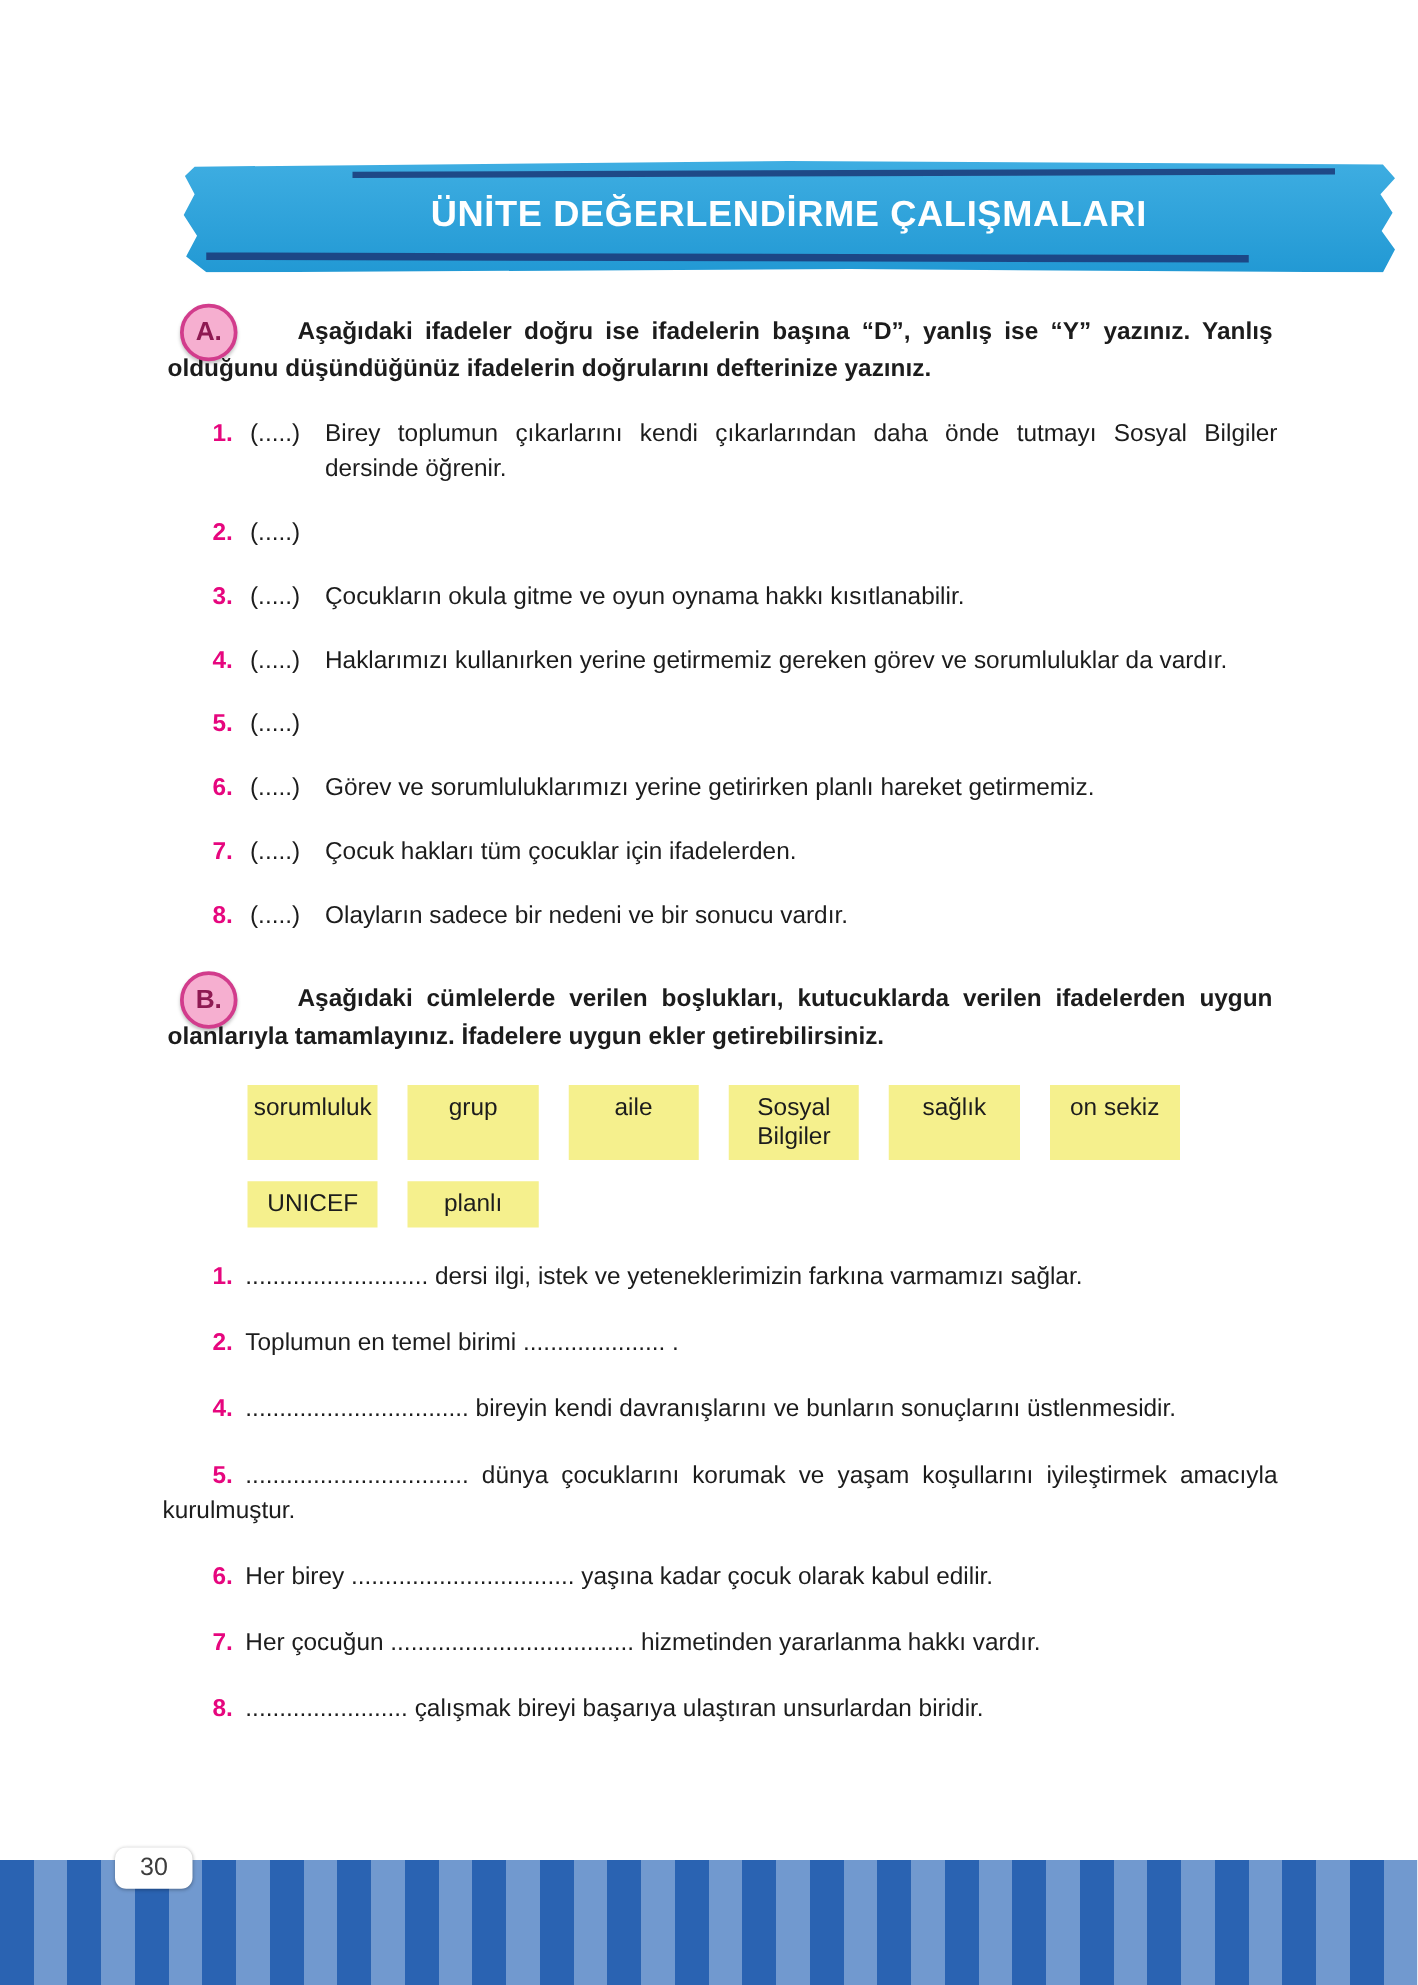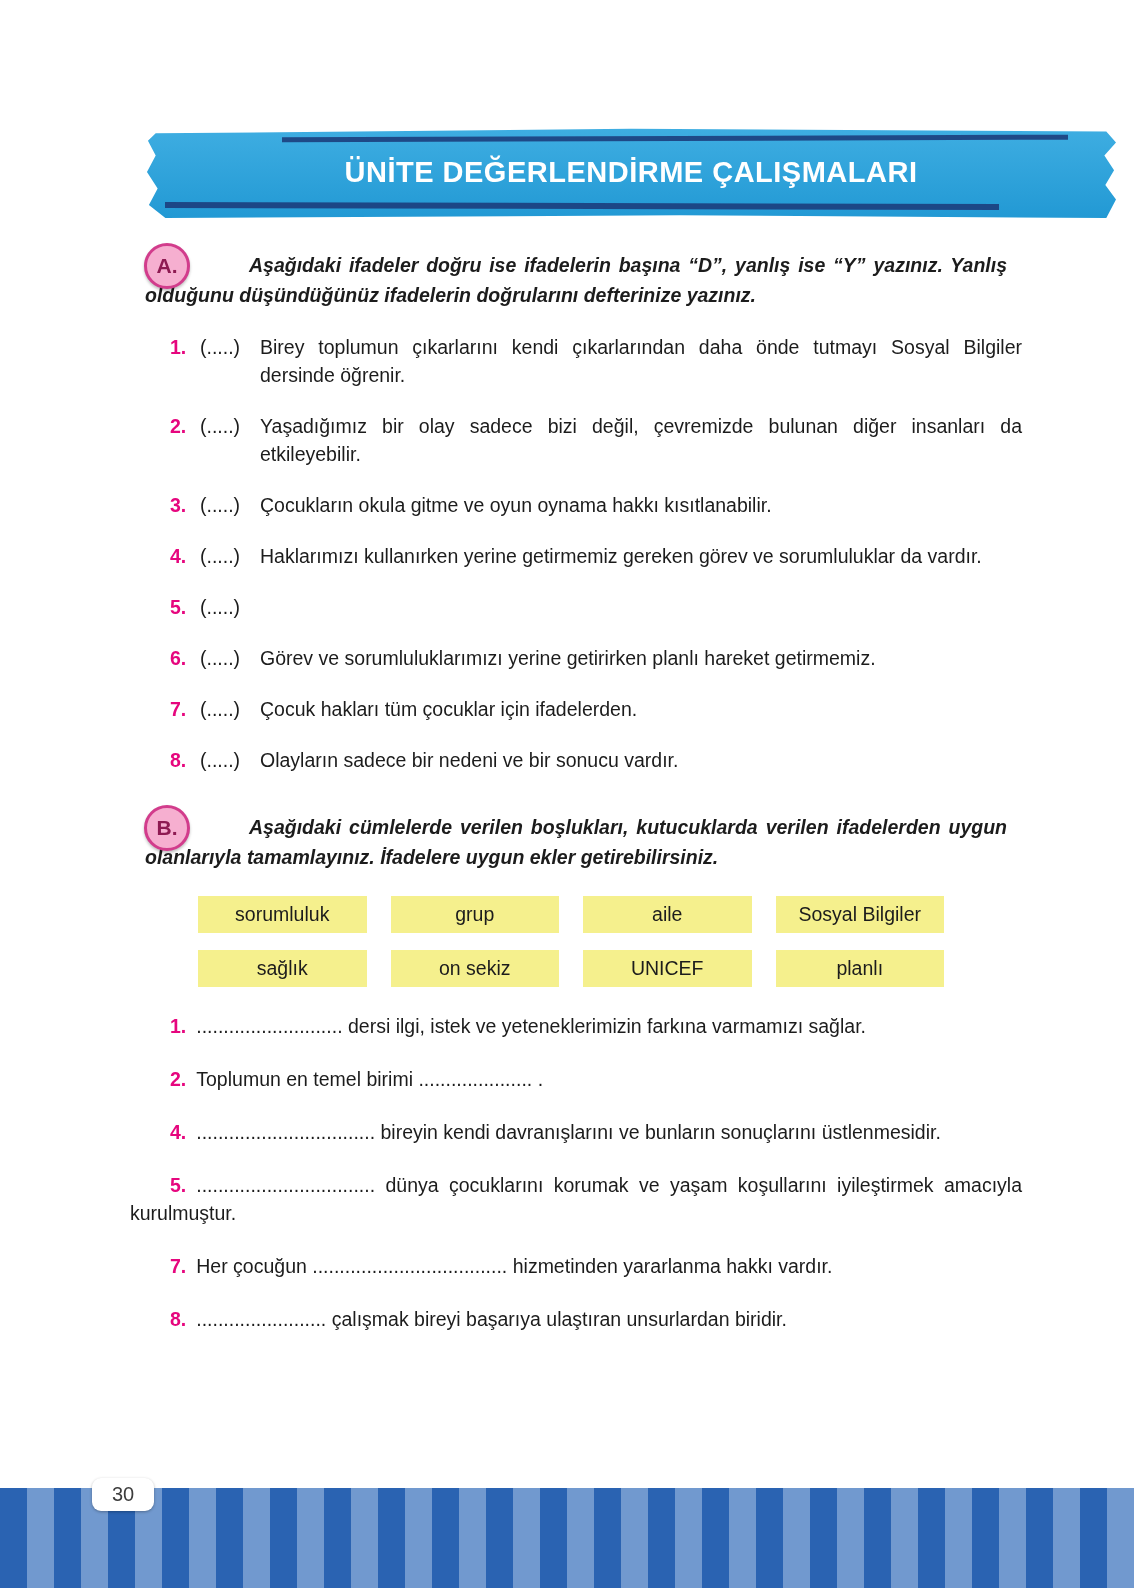--- a/index.html
+++ b/index.html
@@ -57,44 +57,43 @@
     background:#F6AFD0;
     border:3px solid #D23C8C;
     color:#8E1A52;
     font-weight:bold;
     font-size:21px;
     display:flex; align-items:center; justify-content:center;
     box-shadow:0 2px 3px rgba(0,0,0,.25);
   }
 
   .instruction {
-    margin:15px;
+    margin:4px;
     font-weight:bold;
     font-size:19.5px;
     line-height:30px;
     text-indent:104px;
     text-align:justify;
-    font-style:italic;
   }
 
   
   .a-item {
     display:flex;
     margin:23px 0 0 40px;
     font-size:19.5px;
     line-height:28px;
   }
   .a-item .num { color:#E6067E; font-weight:bold; flex:0 0 30px; }
   .a-item .paren { flex:0 0 60px; }
   .a-item .txt { flex:1; text-align:justify; }
 
   
   .word-grid {
     display:grid;
-    grid-template-columns:repeat(4,1fr);
+    grid-template-columns:repeat(6,1fr);
     gap:17px 24px;
     margin:24px 78px 0 68px;
   }
   .word-box {
     background:#F5F08D;
     text-align:center;
     font-size:19.5px;
     padding:7px 4px;
   }
 
@@ -151,21 +150,20 @@
     <p class="instruction">Aşağıdaki ifadeler doğru ise ifadelerin başına “D”, yanlış ise “Y” yazınız. Yanlış olduğunu düşündüğünüz ifadelerin doğrularını defterinize yazınız.</p>
 
     <div class="a-item">
       <span class="num">1.</span>
       <span class="paren">(.....)</span>
       <span class="txt">Birey toplumun çıkarlarını kendi çıkarlarından daha önde tutmayı Sosyal Bilgiler dersinde öğrenir.</span>
     </div>
     <div class="a-item">
       <span class="num">2.</span>
       <span class="paren">(.....)</span>
-      <span class="txt">Yaşadığımız bir olay sadece bizi değil, çevremizde bulunan diğer insanları da etkileyebilir.</span>
     </div>
     <div class="a-item">
       <span class="num">3.</span>
       <span class="paren">(.....)</span>
       <span class="txt">Çocukların okula gitme ve oyun oynama hakkı kısıtlanabilir.</span>
     </div>
     <div class="a-item">
       <span class="num">4.</span>
       <span class="paren">(.....)</span>
       <span class="txt">Haklarımızı kullanırken yerine getirmemiz gereken görev ve sorumluluklar da vardır.</span>
@@ -214,20 +212,23 @@
     <p class="b-item">
       <span class="num">2.</span><span>Toplumun en temel birimi ..................... .</span>
     </p>
     <p class="b-item">
       <span class="num">4.</span><span>................................. bireyin kendi davranışlarını ve bunların sonuçlarını üstlenmesidir.</span>
     </p>
     <p class="b-item">
       <span class="num">5.</span><span>................................. dünya çocuklarını korumak ve yaşam koşullarını iyileştirmek amacıyla kurulmuştur.</span>
     </p>
     <p class="b-item">
+      <span class="num">6.</span><span>Her birey ................................. yaşına kadar çocuk olarak kabul edilir.</span>
+    </p>
+    <p class="b-item">
       <span class="num">7.</span><span>Her çocuğun .................................... hizmetinden yararlanma hakkı vardır.</span>
     </p>
     <p class="b-item">
       <span class="num">8.</span><span>........................ çalışmak bireyi başarıya ulaştıran unsurlardan biridir.</span>
     </p>
   </section>
 
   <footer class="footer">
     <div class="stripes"></div>
     <div class="page-num-box">

